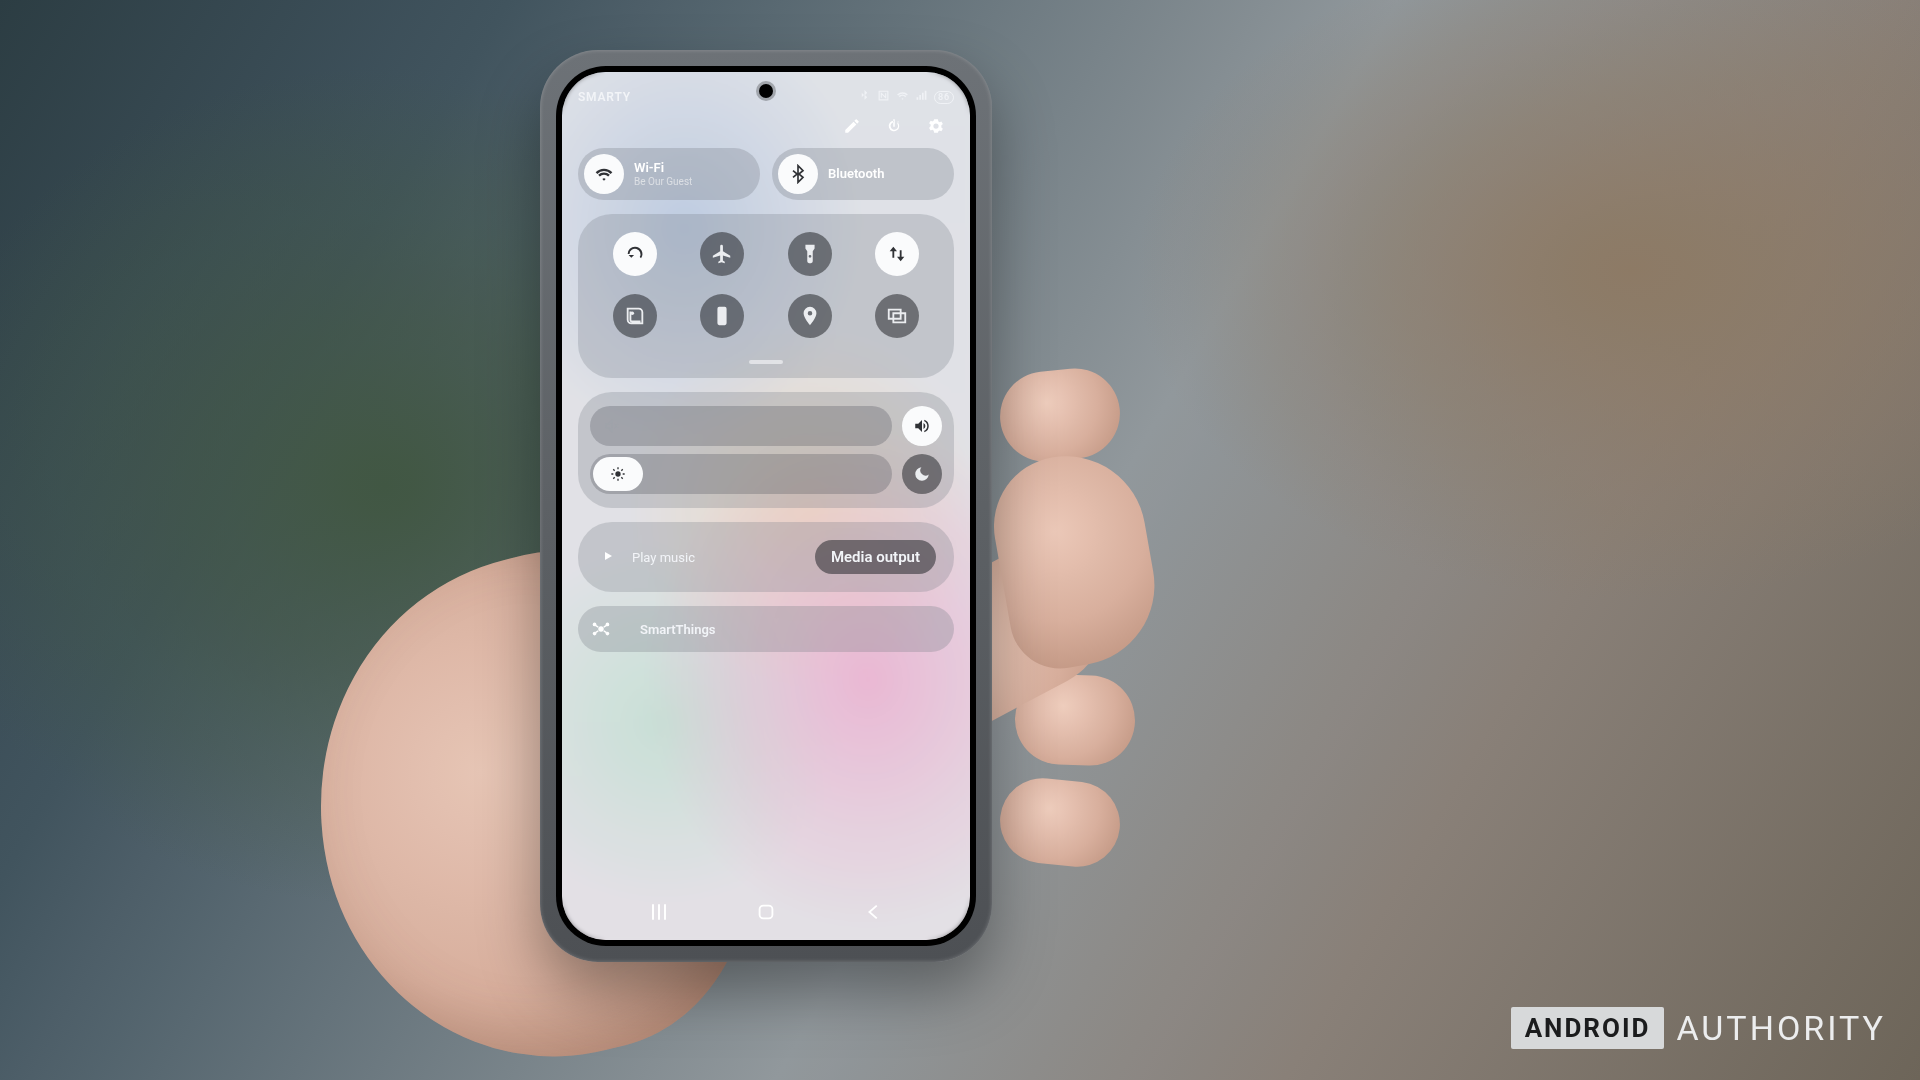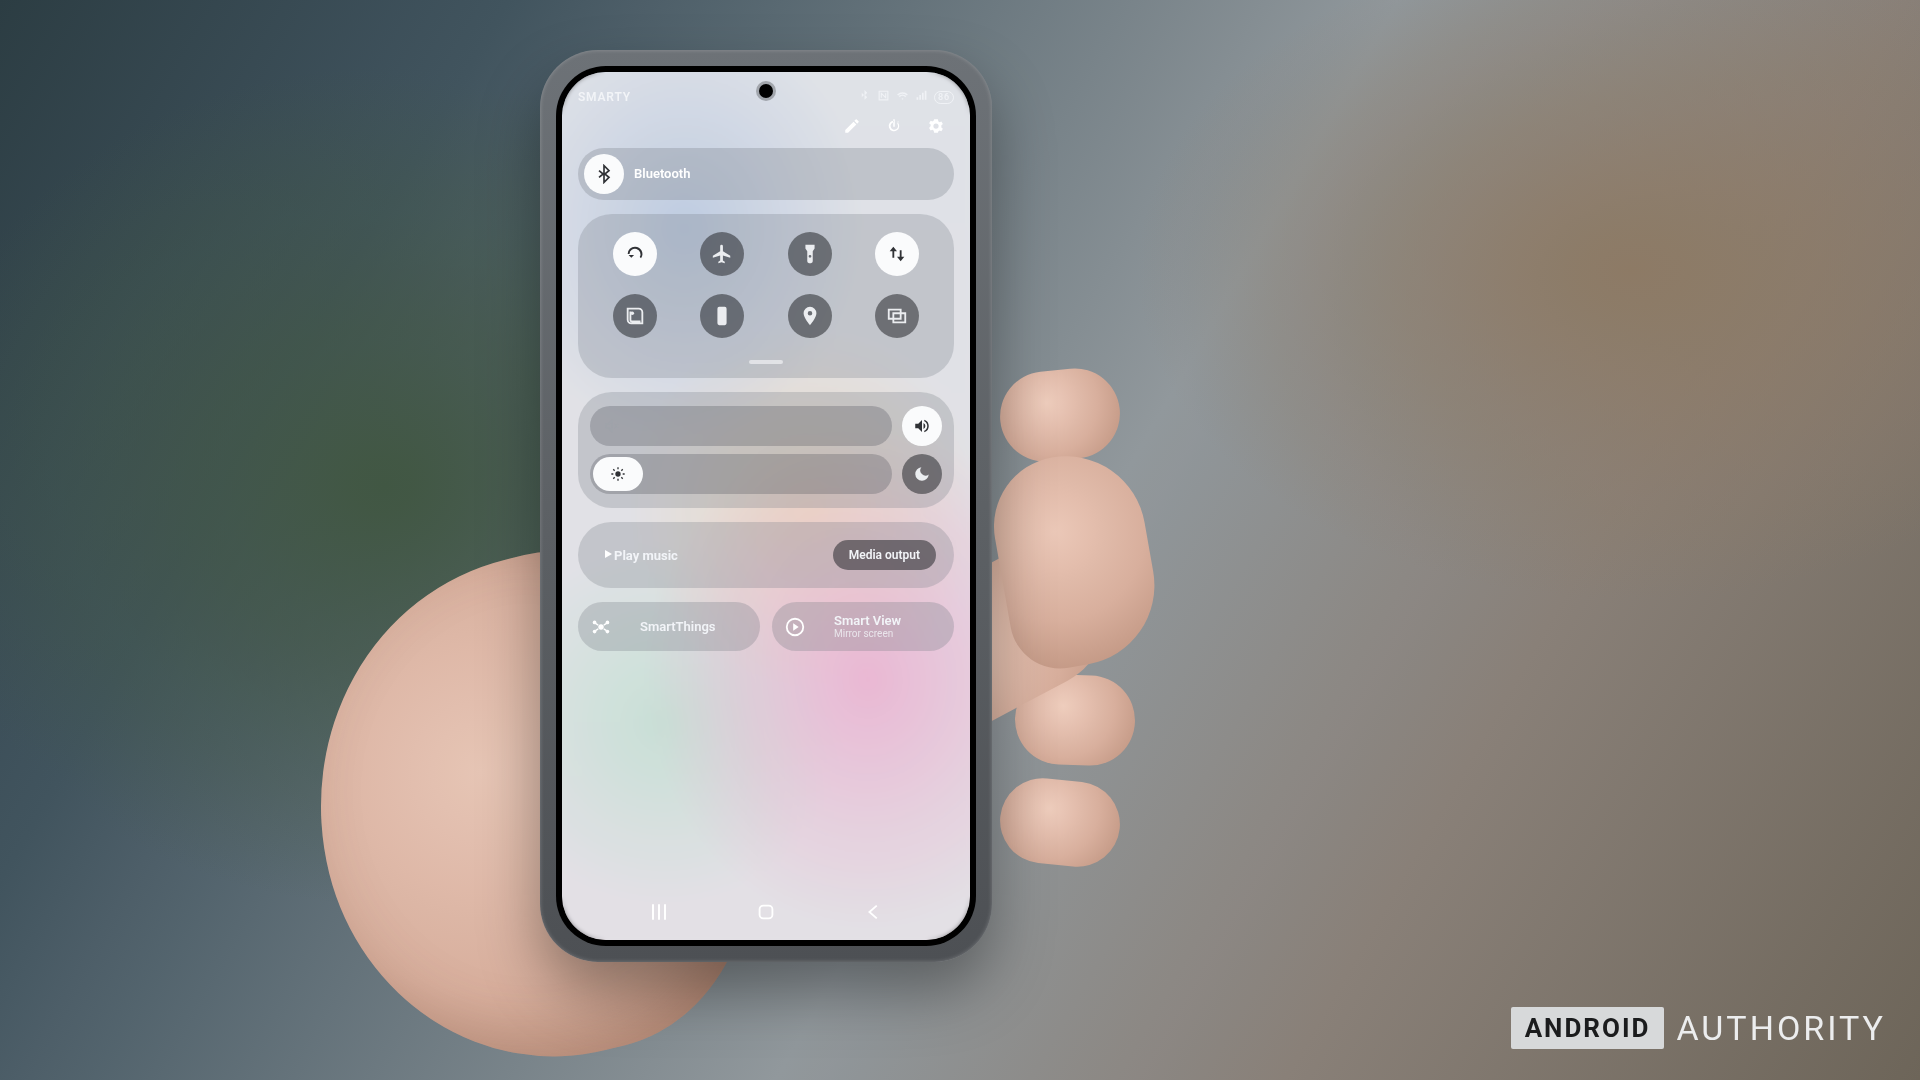--- a/index.html
+++ b/index.html
@@ -80,23 +80,23 @@
   .track{position:relative;flex:1;height:40px;border-radius:22px;background:rgba(80,84,92,.30);}
   .thumbknob{position:absolute;left:3px;top:3px;width:50px;height:34px;border-radius:18px;background:#fafbfc;display:flex;align-items:center;justify-content:center;}
   .thumbknob svg{width:16px;height:16px;fill:#303236;}
   .track .muteicon{position:absolute;left:14px;top:12px;}
   .track .muteicon svg{width:16px;height:16px;fill:#9fa3ab;}
   .endbtn{width:40px;height:40px;border-radius:50%;display:flex;align-items:center;justify-content:center;}
   .endbtn svg{width:18px;height:18px;}
 
   
   .mediarow{display:flex;align-items:center;justify-content:space-between;padding:10px 8px 10px 14px;}
-  .playm{display:flex;align-items:center;gap:0;font-size:13px;font-weight:700;}
+  .playm{display:flex;align-items:center;gap:18px;font-size:13px;font-weight:400;}
   .playm svg{width:12px;height:12px;fill:#fff;}
-  .chip{background:rgba(40,42,46,.55);border-radius:20px;padding:8px 16px;font-size:12px;font-weight:600;}
+  .chip{background:rgba(40,42,46,.55);border-radius:20px;padding:8px 16px;font-size:15px;font-weight:600;}
 
   
   .smartrow{display:flex;gap:12px;}
   .smart{flex:1;display:flex;align-items:center;gap:28px;background:rgba(120,125,135,.30);border-radius:30px;padding:12px 12px;}
   .smart svg{width:22px;height:22px;fill:#fff;flex:0 0 22px;}
   .smart .t1{font-size:13px;font-weight:600;}
   .smart .t2{font-size:10px;opacity:.8;}
 
   
   .navbar{position:absolute;bottom:10px;left:0;right:0;display:flex;justify-content:space-evenly;align-items:center;height:36px;z-index:3;}
@@ -167,20 +167,31 @@
                 <svg viewBox="0 0 24 24">
                   <path d="M19.14 12.94a7.14 7.14 0 000-1.88l2.03-1.58-2-3.46-2.39.96a7.07 7.07 0 00-1.63-.94L14.5 3h-5l-.65 2.04c-.58.23-1.13.54-1.63.94l-2.39-.96-2 3.46 2.03 1.58a7.14 7.14 0 000 1.88L2.83 14.5l2 3.46 2.39-.96c.5.4 1.05.71 1.63.94L9.5 21h5l.65-2.04c.58-.23 1.13-.54 1.63-.94l2.39.96 2-3.46-2.03-1.58zM12 15.5A3.5 3.5 0 1115.5 12 3.5 3.5 0 0112 15.5z"></path>
                 </svg>
               </span>
           </div>
 
           <div class="tworow" style="margin-bottom:14px;">
             <div class="pill">
               <span class="roundbtn on">
                   <svg viewBox="0 0 24 24">
+                    <path d="M12 20l-2-2a3 3 0 014 0zM5 13a10 10 0 0114 0l-2 2a7 7 0 00-10 0zM2 10a14 14 0 0120 0l-2 2a11 11 0 00-16 0z"></path>
+                  </svg>
+                </span>
+              <span class="txt">
+                <span class="t1">Wi-Fi</span>
+                <span class="t2">Be Our Guest</span>
+              </span>
+            </div>
+            <div class="pill">
+              <span class="roundbtn on">
+                  <svg viewBox="0 0 24 24">
                     <path d="M12 2v20l6-6-5-4 5-4-6-6zM6 8l5 4-5 4" fill="none" stroke="#303236" stroke-width="2"></path>
                   </svg>
                 </span>
               <span class="txt">
                   <span class="t1">Bluetooth</span>
                 </span>
             </div>
           </div>
 
           <div class="panel">
@@ -277,30 +288,20 @@
               <svg viewBox="0 0 24 24">
                   <circle cx="12" cy="12" r="3"></circle>
                   <circle cx="5" cy="7" r="2"></circle>
                   <circle cx="19" cy="7" r="2"></circle>
                   <circle cx="5" cy="17" r="2"></circle>
                   <circle cx="19" cy="17" r="2"></circle>
                   <path d="M9 10L6 8m9 2l3-2M9 14l-3 2m9-2l3 2" stroke="#fff" stroke-width="1.5"></path>
                 </svg>
               <span class="t1">SmartThings</span>
             </div>
-            <div class="smart">
-              <svg viewBox="0 0 24 24">
-                  <circle cx="12" cy="12" r="9" fill="none" stroke="#fff" stroke-width="2"></circle>
-                  <path d="M10 8l6 4-6 4z"></path>
-                </svg>
-              <span class="txt" style="display:flex;flex-direction:column;line-height:1.1;">
-                <span class="t1">Smart View</span>
-                <span class="t2">Mirror screen</span>
-              </span>
-            </div>
           </div>
 
         </div>
 
         <div class="navbar">
           <span class="nb">
               <span class="recents">
                 <span></span>
                 <span></span>
                 <span></span>

